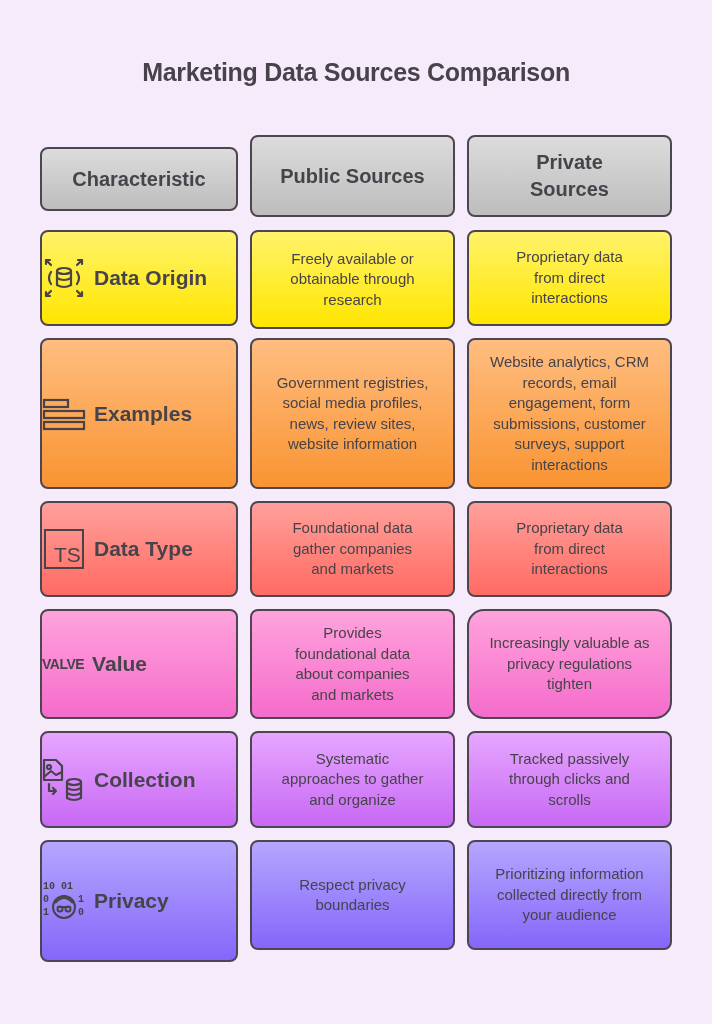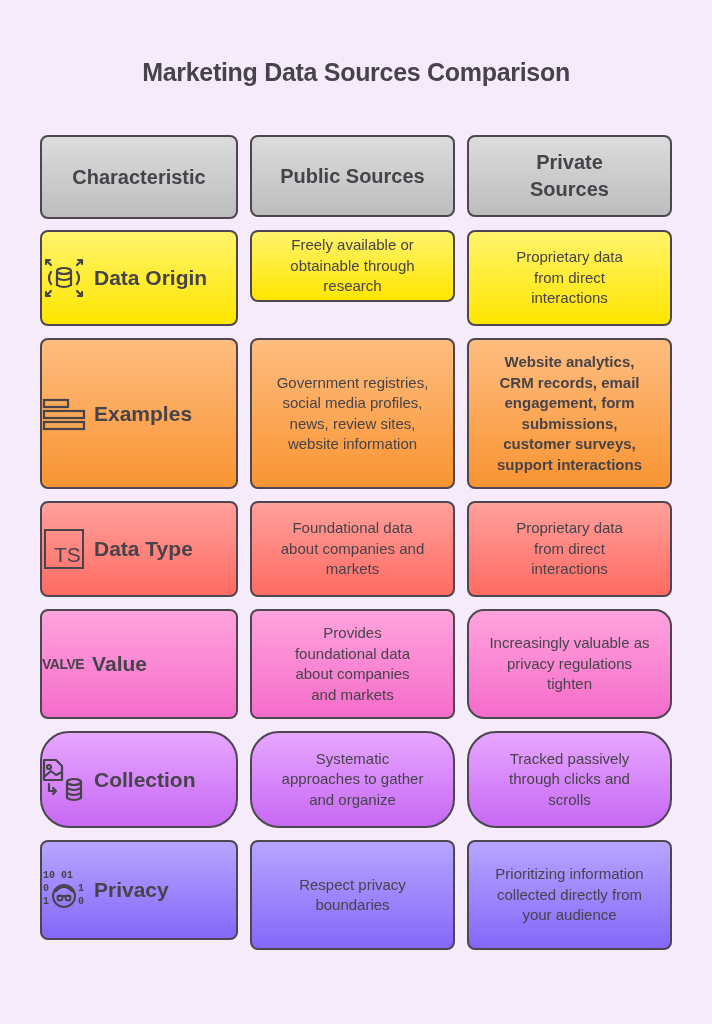--- a/index.html
+++ b/index.html
@@ -22,29 +22,29 @@
   .body { font-size:15px; color:#47434a; line-height:20.5px; padding:0 10px; }
   .label { justify-content:flex-start; }
   .label .name { font-size:21px; font-weight:bold; color:#47434a; margin-left:8px; }
   .icon { width:44px; height:44px; display:flex; align-items:flex-start; justify-content:center; flex:0 0 auto; }
   .c1{left:40px;width:198px;} .c2{left:250px;width:205px;} .c3{left:467px;width:205px;}
   .g-gray  { background:linear-gradient(#dcdcdc,#bdbdbd); }
   .g-yellow{ background:linear-gradient(#fff36b,#ffe600); }
   .g-orange{ background:linear-gradient(#ffbd80,#f99432); }
   .g-red   { background:linear-gradient(#ffa09b,#ff6b63); }
   .g-pink  { background:linear-gradient(#ffa3dc,#f56ccb); }
-  .g-purple{ background:linear-gradient(#e7a6ff,#c769f4);border-radius:29px; }
+  .g-purple{ background:linear-gradient(#e7a6ff,#c769f4); }
   .g-violet{ background:linear-gradient(#b6a6ff,#8467f9); }
 </style>
 </head>
 <body>
 
 <div class="title">Marketing Data Sources Comparison</div>
 
-<div class="card c1 g-gray hdr" style="top:135px;height:84px;">
+<div class="card c1 g-gray hdr" style="top:147px;height:64px;">
     <span>Characteristic</span>
   </div>
 <div class="card c2 g-gray hdr" style="top:135px;height:82px;">
     <span>Public Sources</span>
   </div>
 <div class="card c3 g-gray hdr" style="top:135px;height:82px;">
     <span style="display:block;width:100px;margin:auto;">Private Sources</span>
   </div>
 
 <div class="card c1 g-yellow label" style="top:230px;height:96px;">
@@ -56,55 +56,55 @@
         <path d="M40 40 L35 35 M40 40 L40 36 M40 40 L36 40"></path>
       <path d="M9 16 Q5 22 9 28"></path>
         <path d="M35 16 Q39 22 35 28"></path>
       <ellipse cx="22" cy="15" rx="7" ry="3"></ellipse>
         <path d="M15 15 V29 Q22 33 29 29 V15"></path>
         <path d="M15 22 Q22 26 29 22"></path>
     </svg>
   </span>
   <span class="name">Data Origin</span>
 </div>
-<div class="card c2 g-yellow body" style="top:230px;height:72px;justify-content:center;">
+<div class="card c2 g-yellow body" style="top:230px;height:99px;justify-content:center;">
     <span style="max-width:150px;">Freely available or obtainable through research</span>
   </div>
 <div class="card c3 g-yellow body" style="top:230px;height:96px;">
     <span style="max-width:125px;">Proprietary data from direct interactions</span>
   </div>
 
 <div class="card c1 g-orange label" style="top:338px;height:151px;">
   <span class="icon">
     <svg width="44" height="44" viewBox="0 0 44 44" fill="none" stroke="#47434a" stroke-width="2.2">
       <rect x="2" y="8" width="24" height="7"></rect>
         <rect x="2" y="19" width="40" height="7"></rect>
         <rect x="2" y="30" width="40" height="7"></rect>
     </svg>
   </span>
   <span class="name">Examples</span>
 </div>
 <div class="card c2 g-orange body" style="top:338px;height:151px;">
     <span style="max-width:165px;">Government registries, social media profiles, news, review sites, website information</span>
   </div>
 <div class="card c3 g-orange body" style="top:338px;height:151px;">
-    <span style="max-width:160px;font-weight:bold;">Website analytics, CRM records, email engagement, form submissions, customer surveys, support interactions</span>
+    <span style="max-width:160px;">Website analytics, CRM records, email engagement, form submissions, customer surveys, support interactions</span>
   </div>
 
 <div class="card c1 g-red label" style="top:501px;height:96px;">
   <span class="icon">
     <svg width="44" height="44" viewBox="0 0 44 44" fill="none" stroke="#47434a" stroke-width="2">
       <rect x="3" y="3" width="38" height="38"></rect>
       <text x="12" y="35" font-family="Liberation Sans, sans-serif" font-size="21" fill="#47434a" stroke="none">TS</text>
     </svg>
   </span>
   <span class="name">Data Type</span>
 </div>
 <div class="card c2 g-red body" style="top:501px;height:96px;">
-    <span style="max-width:145px;">Foundational data about companies and markets</span>
+    <span style="max-width:145px;">Foundational data gather companies and markets</span>
   </div>
 <div class="card c3 g-red body" style="top:501px;height:96px;">
     <span style="max-width:125px;">Proprietary data from direct interactions</span>
   </div>
 
 <div class="card c1 g-pink label" style="top:609px;height:110px;">
   <span style="font-size:14px;font-weight:bold;letter-spacing:-0.5px;color:#47434a;">VALVE</span>
   <span class="name">Value</span>
 </div>
 <div class="card c2 g-pink body" style="top:609px;height:110px;">
@@ -129,21 +129,21 @@
   </span>
   <span class="name">Collection</span>
 </div>
 <div class="card c2 g-purple body" style="top:731px;height:97px;">
     <span style="max-width:155px;">Systematic approaches to gather and organize</span>
   </div>
 <div class="card c3 g-purple body" style="top:731px;height:97px;">
     <span style="max-width:145px;">Tracked passively through clicks and scrolls</span>
   </div>
 
-<div class="card c1 g-violet label" style="top:840px;height:100px;">
+<div class="card c1 g-violet label" style="top:840px;height:122px;">
   <span class="icon">
     <svg width="44" height="44" viewBox="0 0 44 44" fill="none" stroke="#47434a" stroke-width="2">
       <text x="1" y="10" font-family="Liberation Mono, monospace" font-size="10" font-weight="bold" fill="#47434a" stroke="none">10 01</text>
       <text x="1" y="23" font-family="Liberation Mono, monospace" font-size="10" font-weight="bold" fill="#47434a" stroke="none">0</text>
       <text x="1" y="36" font-family="Liberation Mono, monospace" font-size="10" font-weight="bold" fill="#47434a" stroke="none">1</text>
       <text x="36" y="23" font-family="Liberation Mono, monospace" font-size="10" font-weight="bold" fill="#47434a" stroke="none">1</text>
       <text x="36" y="36" font-family="Liberation Mono, monospace" font-size="10" font-weight="bold" fill="#47434a" stroke="none">0</text>
       <circle cx="22" cy="28" r="11"></circle>
         <path d="M13 24 Q22 14 31 24"></path>
         <path d="M15 28 H29"></path>

